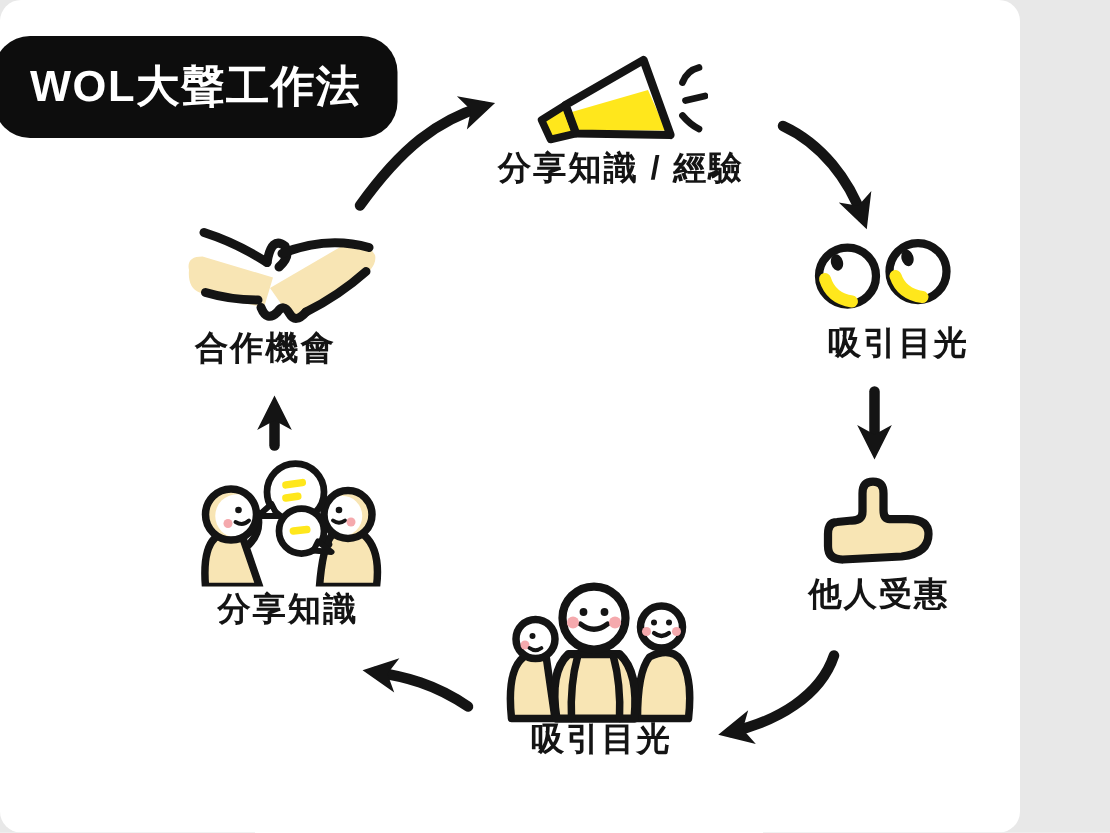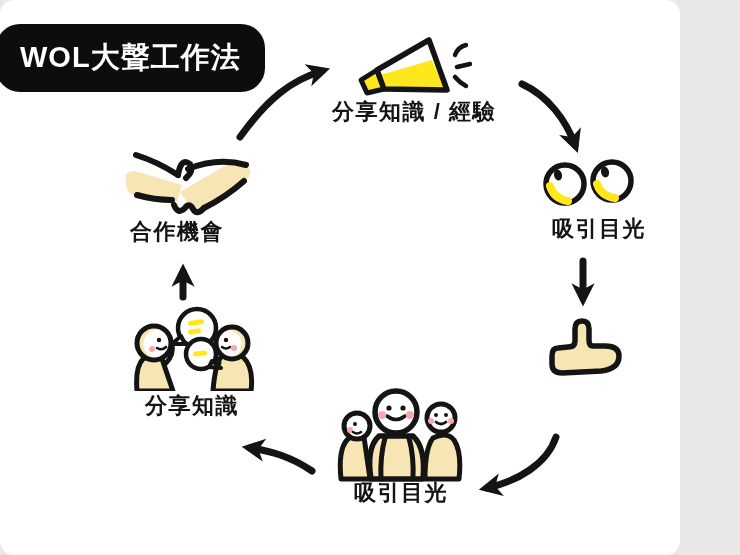--- a/index.html
+++ b/index.html
@@ -78,20 +78,21 @@
     <ellipse cx="17" cy="20" rx="4" ry="5.5" fill="#141414" transform="rotate(-15 17 20)"></ellipse>
     <circle cx="71" cy="26" r="19" fill="#ffffff" stroke="#141414" stroke-width="5.5"></circle>
     <path d="M56,29 Q60,41 74,43" stroke="#ffe71c" stroke-width="8" fill="none" stroke-linecap="round"></path>
     <ellipse cx="64" cy="17" rx="4" ry="5.5" fill="#141414" transform="rotate(-15 64 17)"></ellipse>
   </svg>
   <div class="step-label" style="left:587px;top:217px;margin-left:12px;">吸引目光</div>
 
   <svg class="icon" style="left:548px;top:318px;" width="80" height="62" viewBox="0 0 80 62">
     <path d="M10,30 Q4,30 4,38 L4,46 Q4,55 14,55 L53,53 Q71,51 71,38 Q71,28 57,28 L45,28 Q41,28 41,22 L41,11 Q41,3 34,3 Q27,3 27,11 L27,23 Q27,29 20,29 Z" fill="#f8e5b4" stroke="#141414" stroke-width="5.5" stroke-linejoin="round"></path>
   </svg>
+  <div class="step-label" style="left:586px;top:384px;">他人受惠</div>
 
   <svg class="icon" style="left:335px;top:386px;" width="128" height="96" viewBox="0 0 128 96">
     <path d="M6,93 Q3,64 12,54 Q19,47 29,51 L35,93 Z" fill="#f8e5b4" stroke="#141414" stroke-width="5" stroke-linejoin="round"></path>
     <circle cx="22" cy="40" r="13" fill="#ffffff" stroke="#141414" stroke-width="5"></circle>
     <circle cx="20" cy="38" r="2" fill="#141414"></circle>
     <circle cx="15" cy="44" r="3" fill="#f5a9ad"></circle>
     <path d="M18,46 Q22,49 26,46" stroke="#141414" stroke-width="2.5" fill="none" stroke-linecap="round"></path>
     <path d="M90,93 Q90,62 98,52 Q112,45 119,54 Q127,66 124,93 Z" fill="#f8e5b4" stroke="#141414" stroke-width="5" stroke-linejoin="round"></path>
     <circle cx="106" cy="32" r="14" fill="#ffffff" stroke="#141414" stroke-width="5"></circle>
     <circle cx="101" cy="29" r="2" fill="#141414"></circle>

